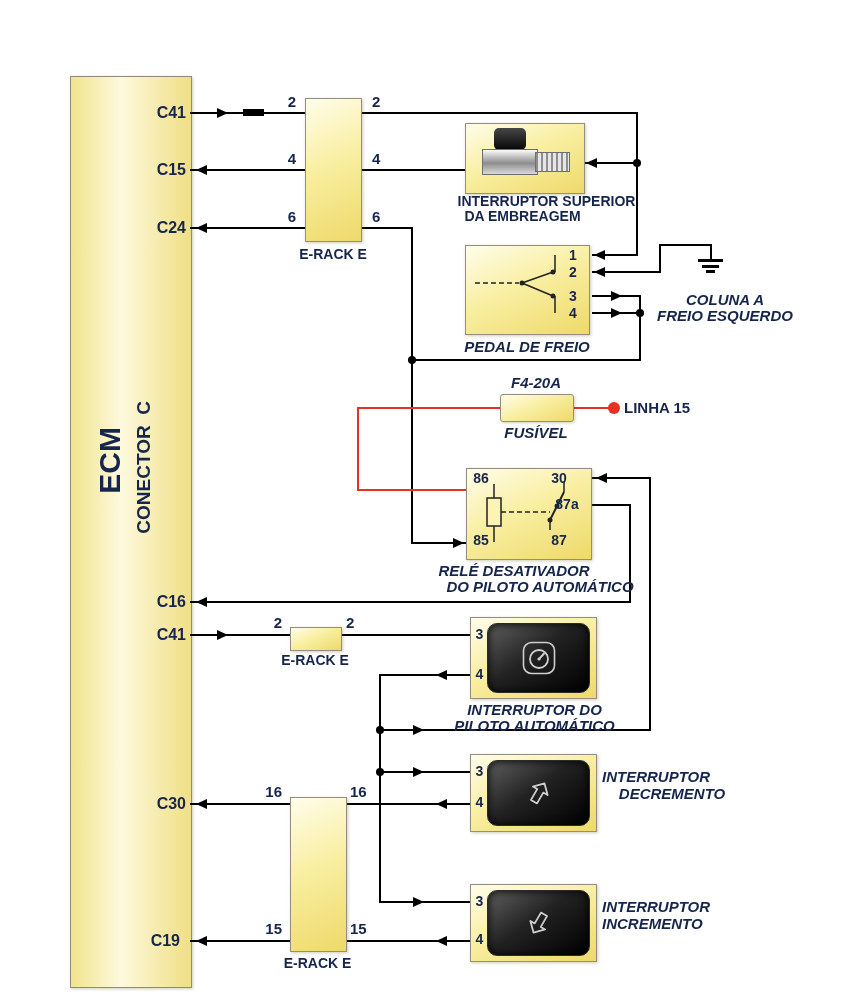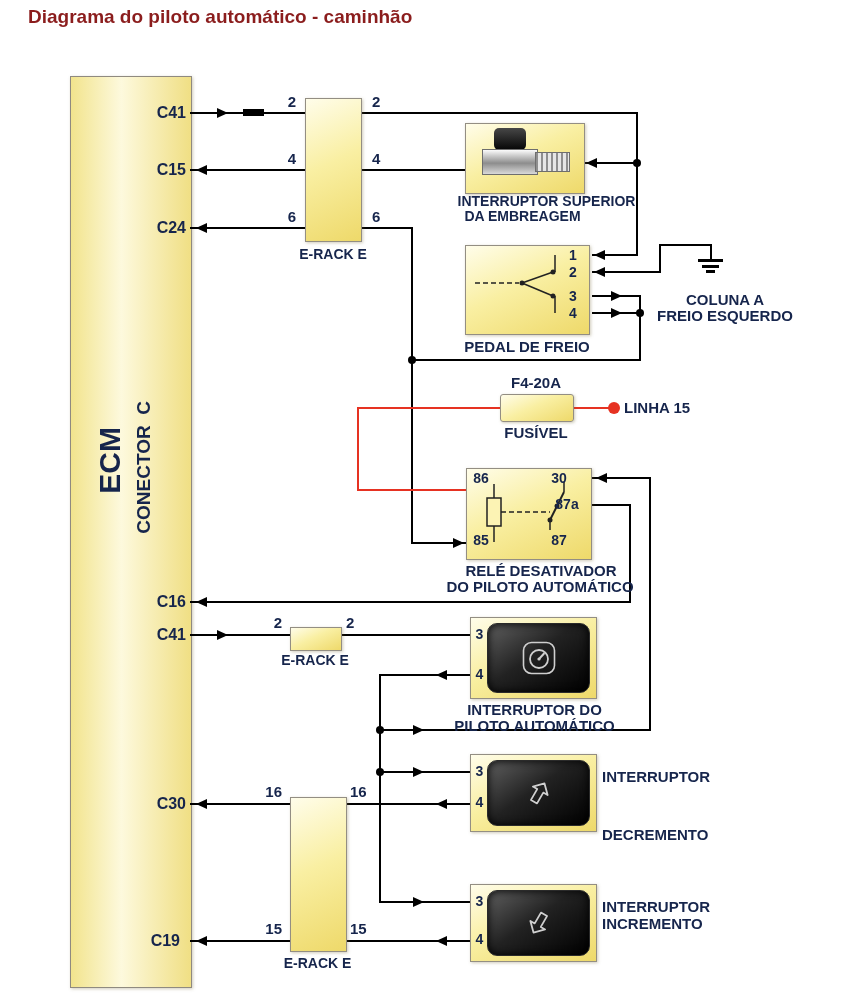--- a/index.html
+++ b/index.html
@@ -2,39 +2,38 @@
 <html><head>
 <meta charset="utf-8">
 <style>
   html,body{margin:0;padding:0;background:#fff;}
   .canvas{position:relative;width:863px;height:997px;background:#fff;
           font-family:"Liberation Sans",sans-serif;overflow:hidden;}
   .abs{position:absolute;}
   .ybox{position:absolute;background:linear-gradient(155deg,#fffdea 0%,#f9efa2 45%,#eed96a 100%);
         border:1px solid #938e83;box-shadow:1px 1px 3px rgba(120,110,60,.35);}
   .lbl{position:absolute;color:#16254c;font-weight:bold;font-size:14px;line-height:1.1;text-align:center;}
-  .lbl15{font-size:15px;}
+  .lbl15{font-size:15px;font-style:italic;}
   .num{position:absolute;color:#16254c;font-weight:bold;font-size:15px;}
   .pin{position:absolute;color:#16254c;font-weight:bold;font-size:14px;text-align:center;}
   .ecmpin{position:absolute;color:#16254c;font-weight:bold;font-size:16px;width:48px;text-align:right;}
   .vtext{writing-mode:vertical-rl;transform:rotate(180deg);white-space:pre;color:#16254c;font-weight:bold;}
   .sw-dark{position:absolute;background:linear-gradient(145deg,#5f5f5f 0%,#222 45%,#000 100%);
            border-radius:10px;border:1px solid #2a2a2a;display:flex;align-items:center;justify-content:center;
            box-shadow:inset 0 0 8px #000;}
   .arr{position:absolute;width:0;height:0;border-top:5px solid transparent;border-bottom:5px solid transparent;}
   .arr.r{border-left:11px solid #000;}
   .arr.l{border-right:11px solid #000;}
   .dot{position:absolute;width:8px;height:8px;border-radius:50%;background:#000;}
 </style>
 </head>
 <body>
 
 <div class="canvas">
 
-  <div class="abs" style="left:28px;top:6px;font-size:19px;font-weight:bold;color:#8b1d1d">Diagrama do piloto automático - caminhão</div>
 
   <div class="ybox" style="left:70px;top:76px;width:120px;height:910px;border:1.5px solid #8f8a80;
        background:linear-gradient(90deg,#f2e48d 0%,#fdf9dd 42%,#f0df84 100%)"></div>
   <div class="abs" style="left:90px;top:400px;width:40px;height:120px;display:flex;align-items:center;justify-content:center">
     <span class="vtext" style="font-size:30px">ECM</span>
   </div>
   <div class="abs" style="left:129px;top:385px;width:30px;height:165px;display:flex;align-items:center;justify-content:center">
     <span class="vtext" style="font-size:19px">CONECTOR  C</span>
   </div>
 
@@ -174,21 +173,21 @@
     <line x1="98" y1="24" x2="84" y2="52" stroke="#222" stroke-width="2"></line>
     <circle cx="84" cy="52" r="2.5" fill="#222"></circle>
     <circle cx="91" cy="38" r="2.5" fill="#222"></circle>
     <line x1="84" y1="52" x2="84" y2="62" stroke="#222" stroke-width="1.5"></line>
   </svg>
   <div class="pin" style="left:470px;top:470px;width:22px">86</div>
   <div class="pin" style="left:548px;top:470px;width:22px">30</div>
   <div class="pin" style="left:552px;top:496px;width:30px">87a</div>
   <div class="pin" style="left:470px;top:532px;width:22px">85</div>
   <div class="pin" style="left:548px;top:532px;width:22px">87</div>
-  <div class="lbl lbl15" style="left:441px;top:563px;width:200px">RELÉ DESATIVADOR</div>
+  <div class="lbl lbl15" style="left:414px;top:563px;width:200px">RELÉ DESATIVADOR</div>
   <div class="lbl lbl15" style="left:440px;top:579px;width:200px">DO PILOTO AUTOMÁTICO</div>
 
   <div class="num" style="left:256px;top:614px;width:26px;text-align:right">2</div>
   <div class="ybox" style="left:290px;top:627px;width:50px;height:22px"></div>
   <div class="num" style="left:346px;top:614px">2</div>
   <div class="lbl" style="left:268px;top:653px;width:94px">E-RACK E</div>
 
   <div class="ybox" style="left:470px;top:617px;width:125px;height:80px"></div>
   <div class="sw-dark" style="left:487px;top:623px;width:101px;height:68px">
     <svg width="36" height="36" viewBox="0 0 36 36">
@@ -205,21 +204,21 @@
 
   <div class="ybox" style="left:470px;top:754px;width:125px;height:76px"></div>
   <div class="sw-dark" style="left:487px;top:760px;width:101px;height:64px">
     <svg width="28" height="28" viewBox="0 0 28 28" style="transform:rotate(30deg)">
       <path d="M14 3 L22.5 11.5 L17.5 11.5 L17.5 24 L10.5 24 L10.5 11.5 L5.5 11.5 Z" fill="none" stroke="#cfcfcf" stroke-width="1.8" stroke-linejoin="round"></path>
     </svg>
   </div>
   <div class="pin" style="left:473px;top:763px;width:13px">3</div>
   <div class="pin" style="left:473px;top:794px;width:13px">4</div>
   <div class="lbl lbl15" style="left:602px;top:769px;width:140px;text-align:left">INTERRUPTOR</div>
-  <div class="lbl lbl15" style="left:602px;top:827px;width:140px;text-align:left">DECREMENTO</div>
+  <div class="lbl lbl15" style="left:602px;top:786px;width:140px;text-align:center">DECREMENTO</div>
 
   <div class="num" style="left:250px;top:783px;width:32px;text-align:right">16</div>
   <div class="ybox" style="left:290px;top:797px;width:55px;height:153px"></div>
   <div class="num" style="left:350px;top:783px">16</div>
   <div class="num" style="left:250px;top:920px;width:32px;text-align:right">15</div>
   <div class="num" style="left:350px;top:920px">15</div>
   <div class="lbl" style="left:270px;top:956px;width:95px">E-RACK E</div>
 
   <div class="ybox" style="left:470px;top:884px;width:125px;height:76px"></div>
   <div class="sw-dark" style="left:487px;top:890px;width:101px;height:64px">

